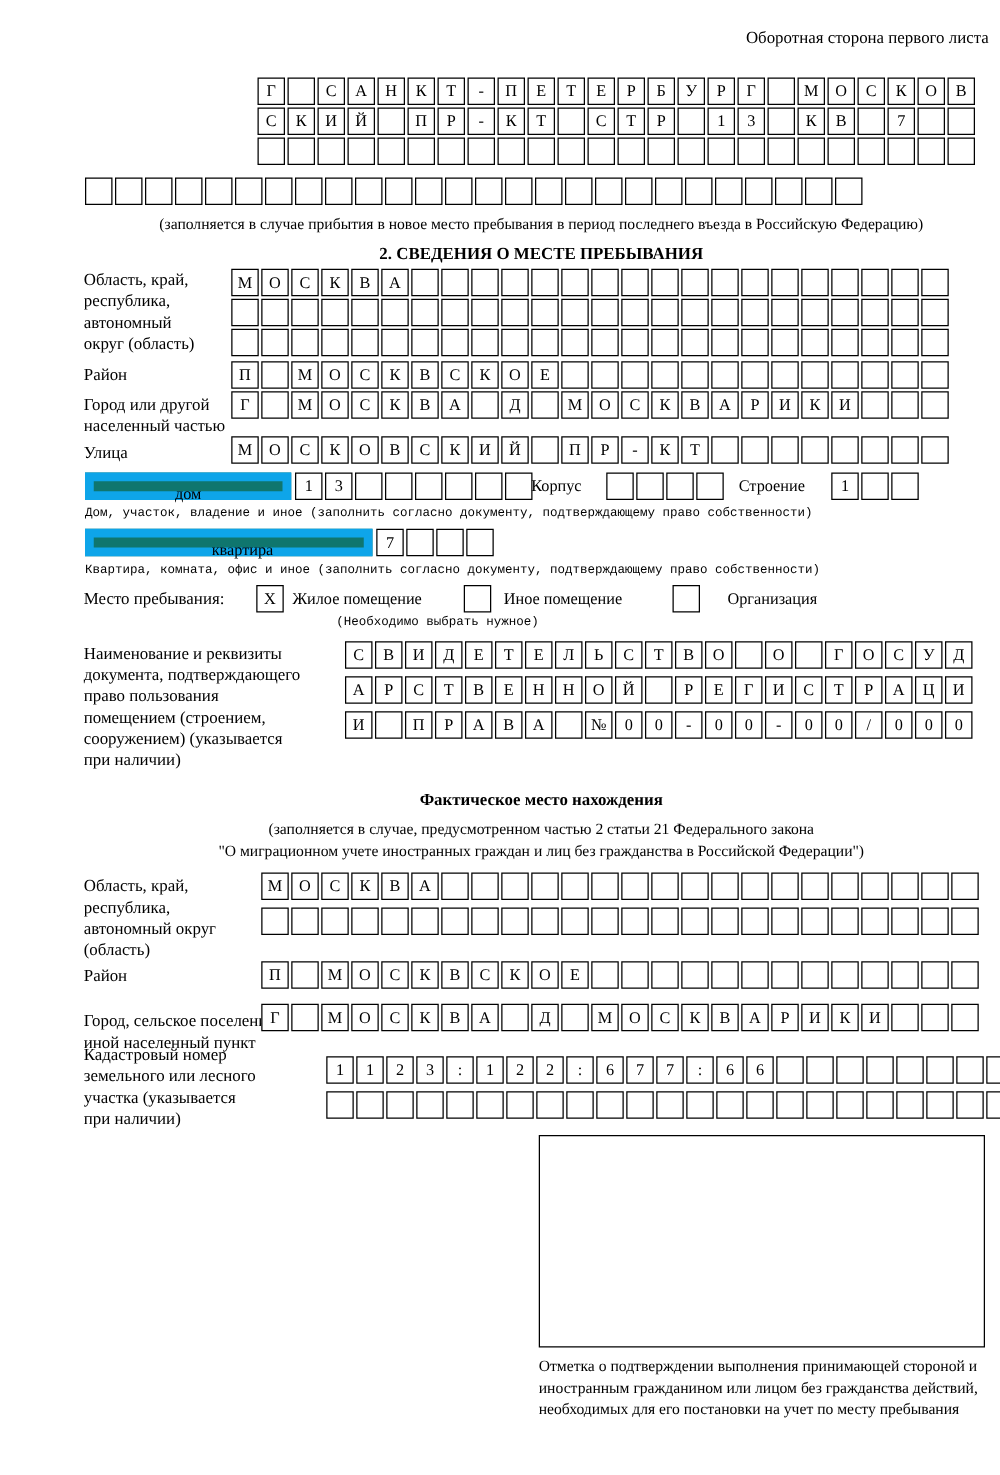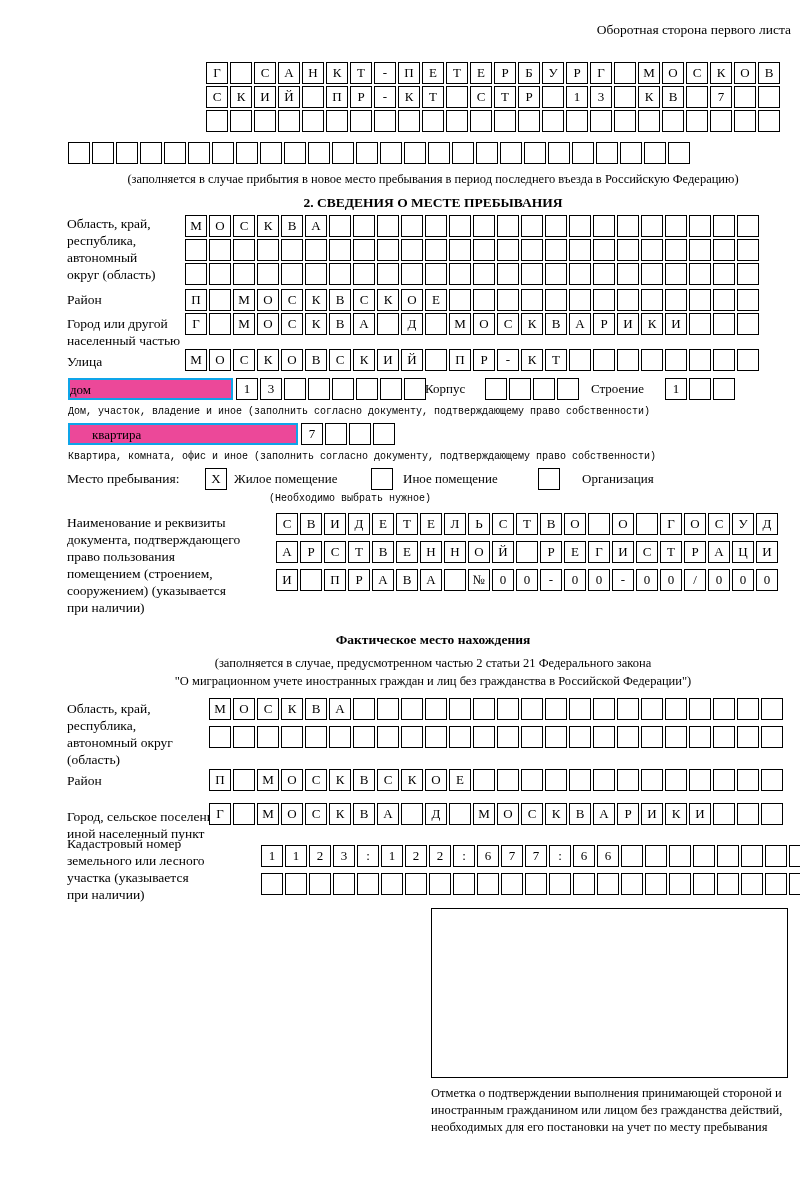--- a/index.html
+++ b/index.html
@@ -64,27 +64,27 @@
     font-size: 13px;
     font-family: "Liberation Serif", serif;
     background: #fff;
   }
   .inline-label {
     position: absolute;
     font-size: 13px;
   }
   .namebox {
     position: absolute;
-    border: 2px solid #0ea5e9;
+    border: 7px solid #0ea5e9;
     box-sizing: border-box;
     height: 22px;
     line-height: 20px;
-    text-align: left;
+    text-align: center;
     font-size: 13px;
-    background: #ec4899;
+    background: #0f766e;
   }
   .chk {
     position: absolute;
     width: 22px;
     height: 22px;
     border: 1px solid #000;
     box-sizing: border-box;
     text-align: center;
     line-height: 20px;
     font-size: 13px;

